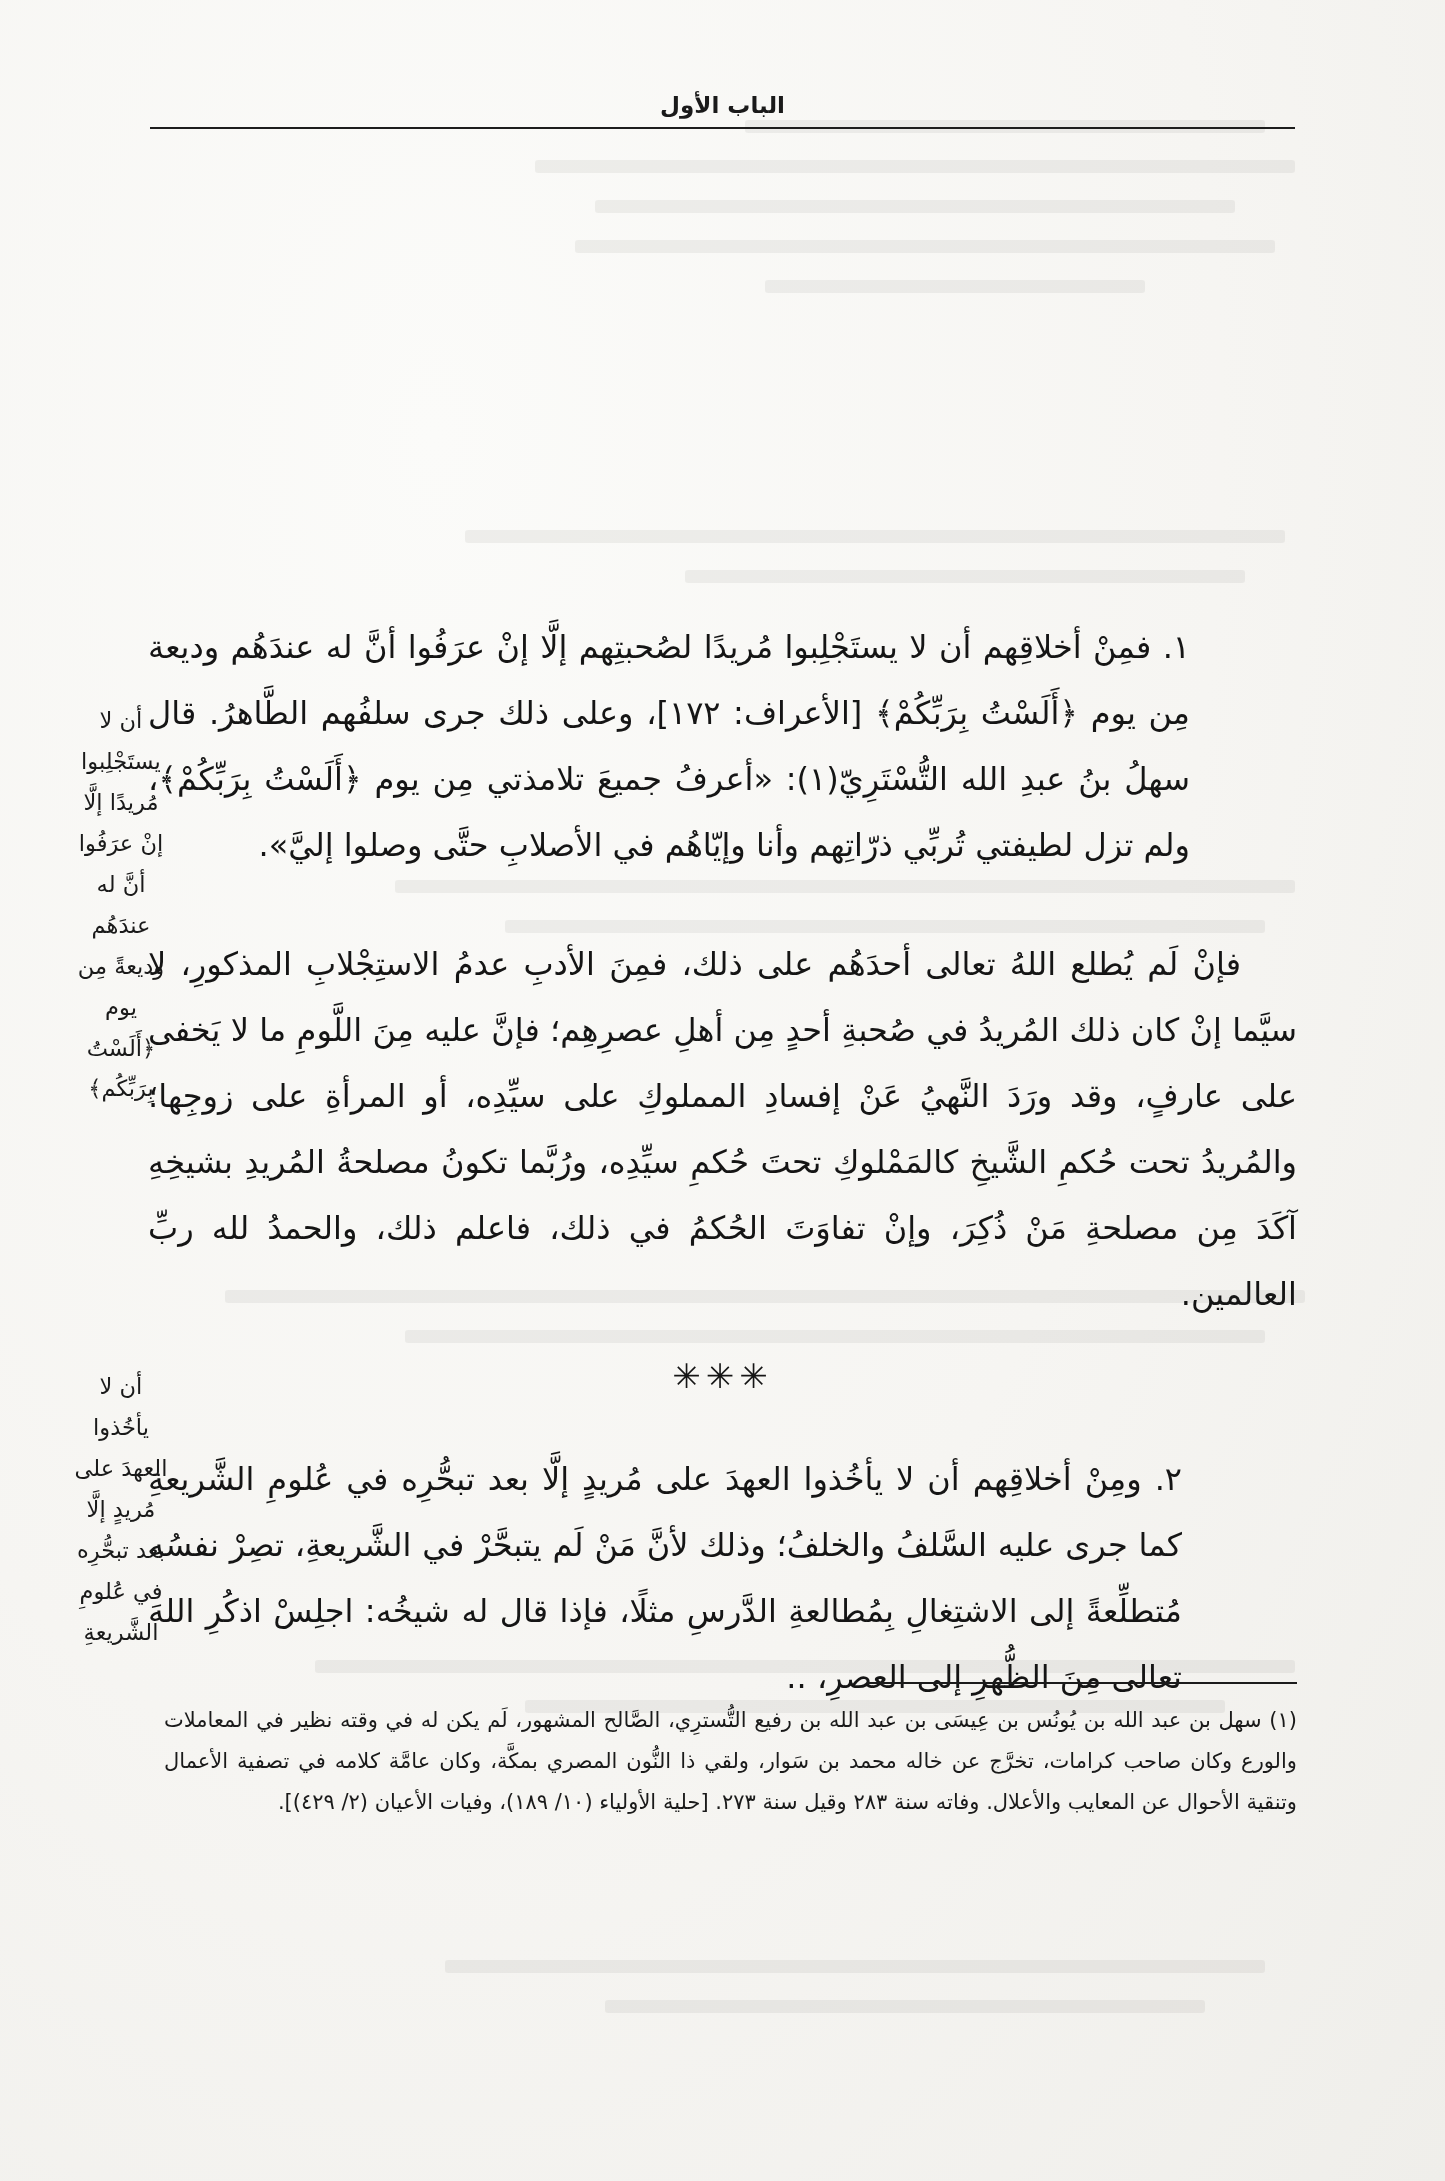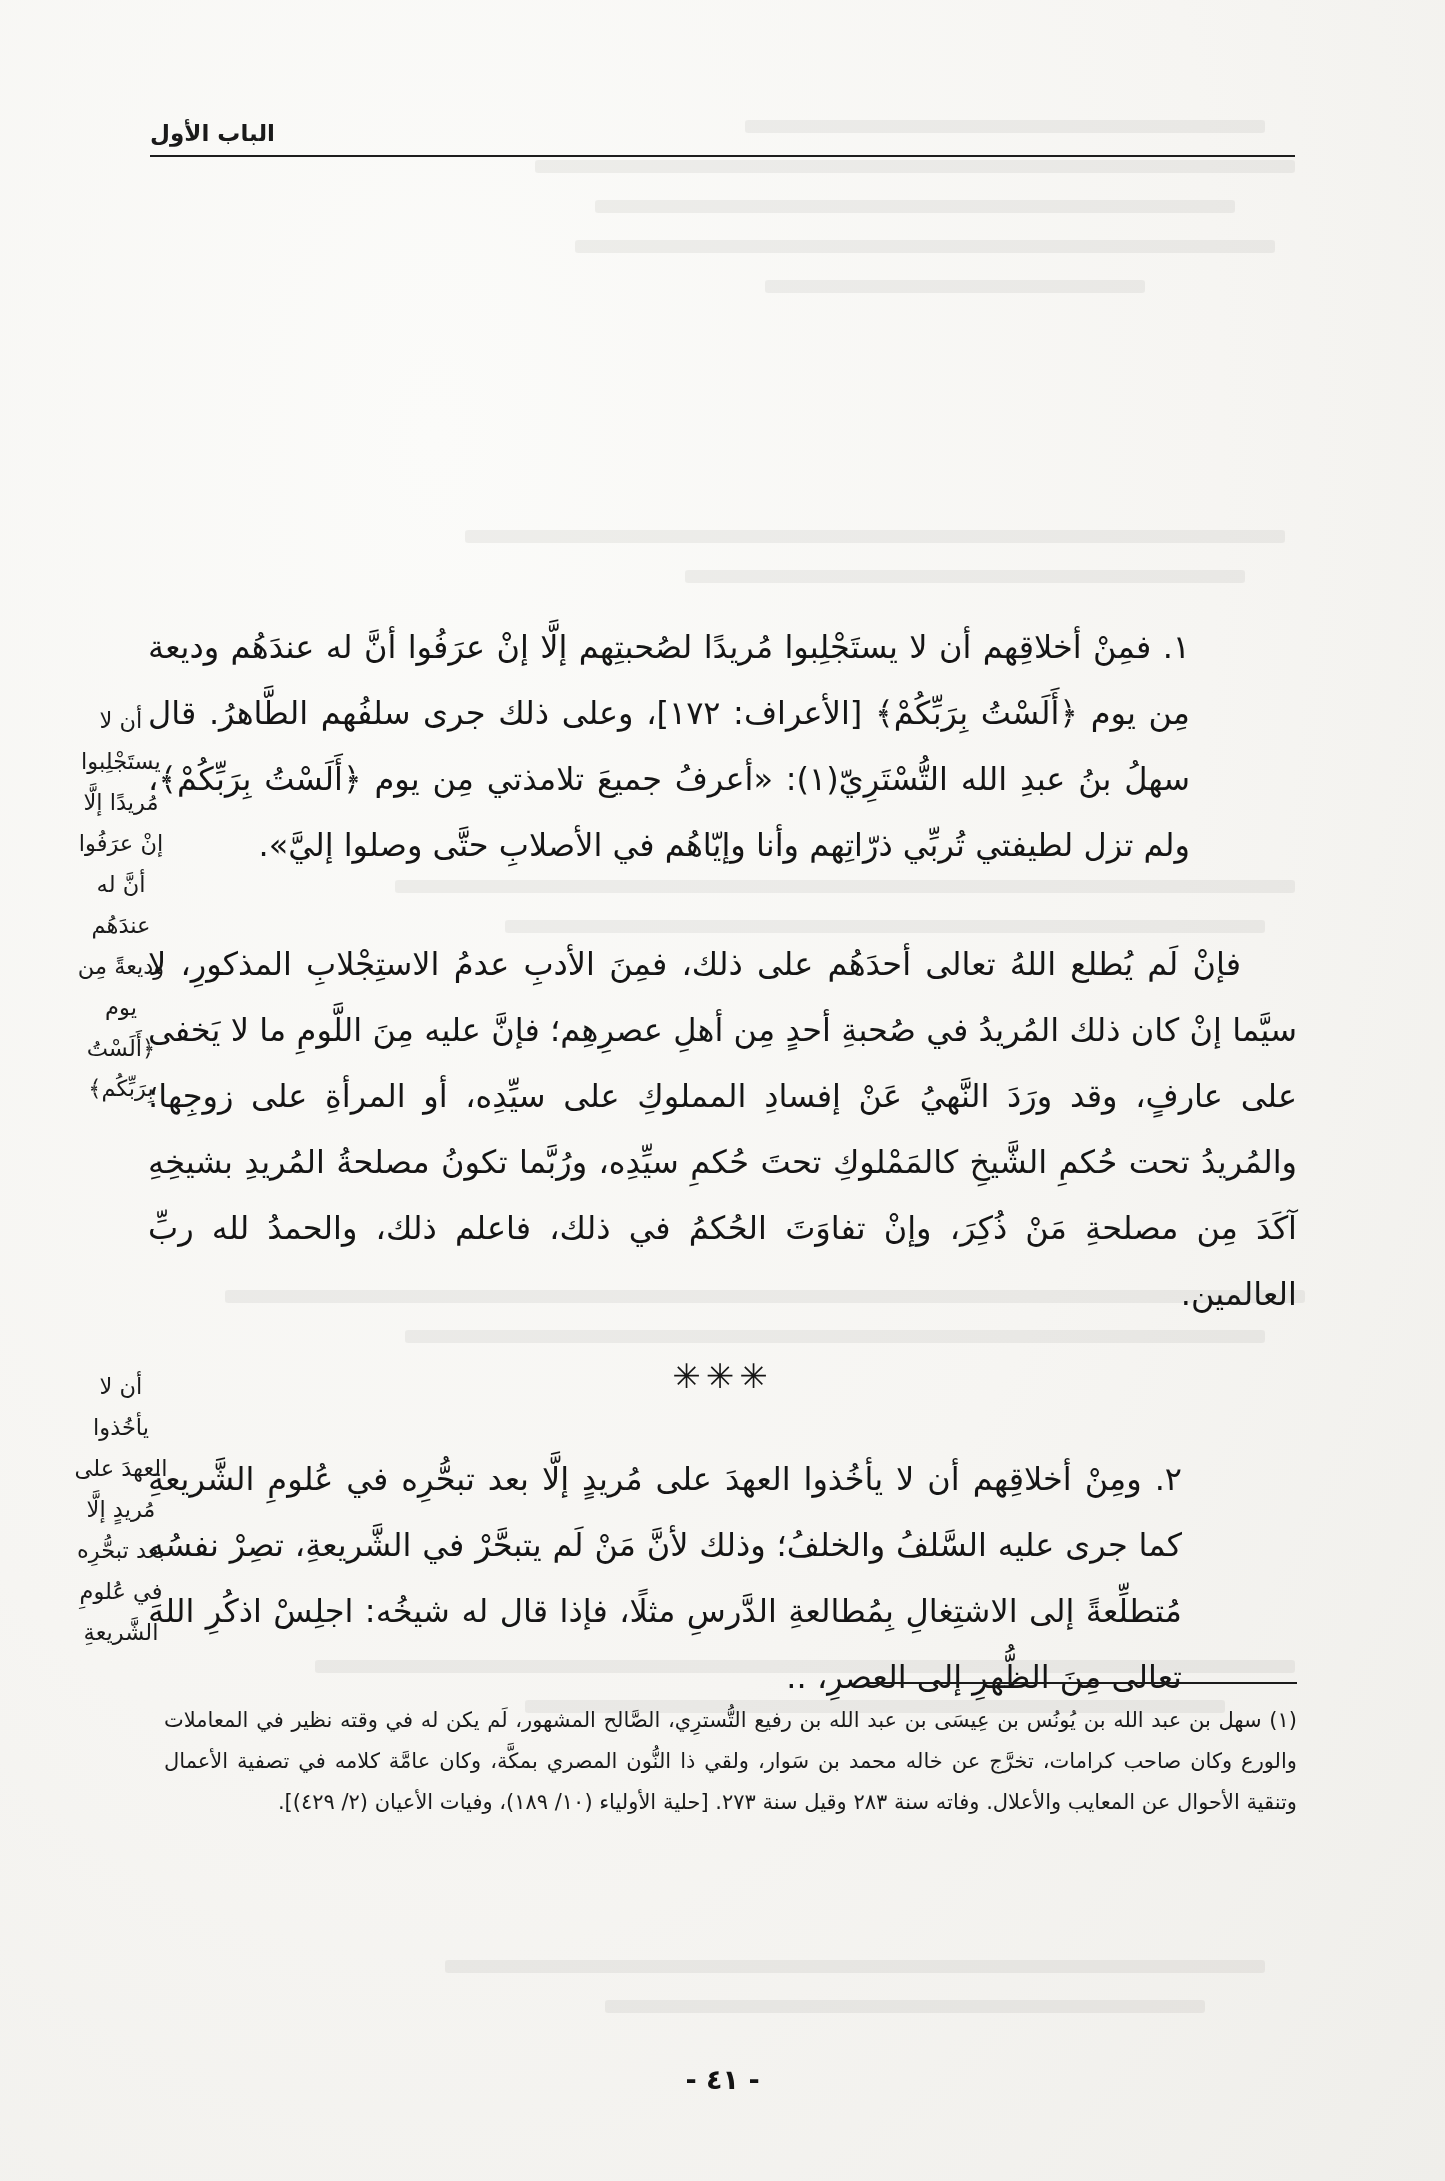--- a/index.html
+++ b/index.html
@@ -40,24 +40,24 @@
   }
 
   .content {
     position: absolute;
     top: 0; left: 0; right: 0; bottom: 0;
   }
 
   
   #header {
     position: absolute;
-    top: 120px;
+    top: 92px;
     right: 150px;
     left: 150px;
-    text-align: left;
+    text-align: center;
   }
   #header .htext {
     font-size: 23px;
     font-weight: 700;
     letter-spacing: 0px;
     color: #1a1a1a;
   }
   #header .hrule {
     margin-top: 9px;
     border-bottom: 2.2px solid #1d1d1d;
@@ -198,16 +198,15 @@
 
     <div class="marginnote" id="mn1">أن لا يستَجْلِبوا مُريدًا إلَّا إنْ عرَفُوا أنَّ له عندَهُم وديعةً مِن يوم ﴿أَلَسْتُ بِرَبِّكُم﴾</div>
     <div class="marginnote" id="mn2">أن لا يأخُذوا العهدَ على مُريدٍ إلَّا بعد تبحُّرِه في عُلومِ الشَّريعةِ</div>
 
     <div id="fnrule"></div>
     <div id="footnote">
       <span>(١)</span>
       <span>سهل بن عبد الله بن يُونُس بن عِيسَى بن عبد الله بن رفيع التُّسترِي، الصَّالح المشهور، لَم يكن له في وقته نظير في المعاملات والورع وكان صاحب كرامات، تخرَّج عن خاله محمد بن سَوار، ولقي ذا النُّون المصري بمكَّة، وكان عامَّة كلامه في تصفية الأعمال وتنقية الأحوال عن المعايب والأعلال. وفاته سنة ٢٨٣ وقيل سنة ٢٧٣. [حلية الأولياء (١٠/ ١٨٩)، وفيات الأعيان (٢/ ٤٢٩)].</span>
     </div>
 
-    <div id="pagenum">- ٤١ -</div>
 
   </div>
 </div>
 
 </body></html>

